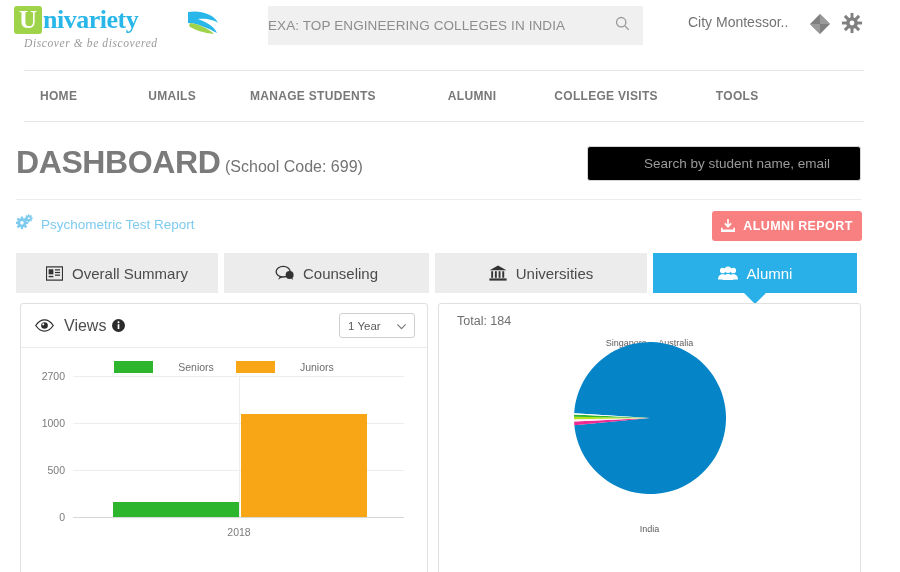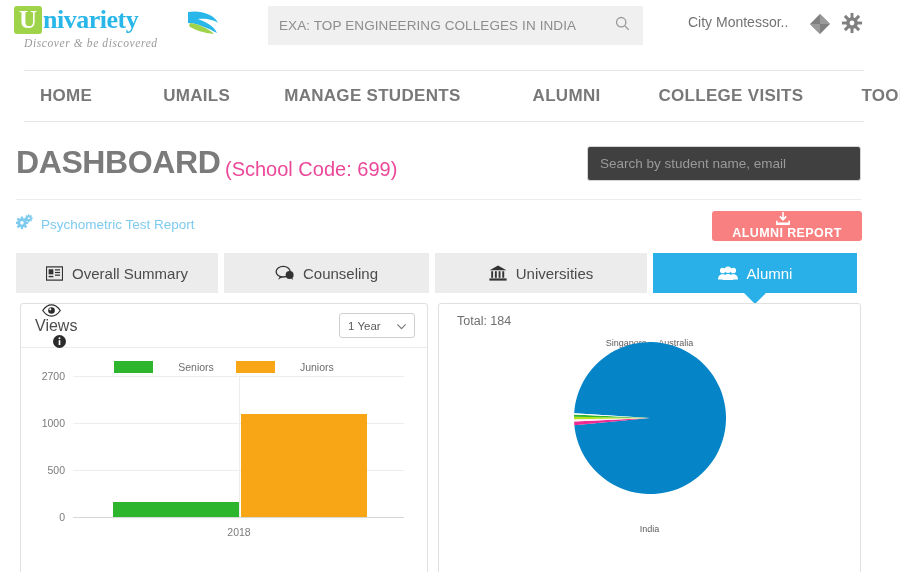--- a/index.html
+++ b/index.html
@@ -33,72 +33,72 @@
     font-family:"Liberation Serif", serif; font-style:italic; font-size:11.5px;
     color:#9b9b9b; letter-spacing:0.6px; margin-top:1px; margin-left:10px;
   }
   .hdr-search {
     position:absolute; left:268px; top:6px; width:375px; height:39px;
     background:#f0f0f0; border:none; display:flex; align-items:center;
   }
   .hdr-search input {
     flex:1; border:none; outline:none; background:transparent;
     font-family:"Liberation Sans", sans-serif; font-size:13.5px; color:#b91c1c;
-    padding-left:11px; letter-spacing:0.1px;
+    padding-left:0; letter-spacing:0.1px;
   }
   .hdr-search input::placeholder { color:#8d8d8d; }
   .hdr-search .sicon { width:42px; text-align:center; color:#9a9a9a; }
   .user-name {
     position:absolute; left:688px; top:14px; font-size:14px; color:#737373;
   }
   .hdr-icon { position:absolute; top:12px; cursor:pointer; }
   .hdr-icon.mail { left:808px; }
   .hdr-icon.gear { left:841px; }
 
   
   .navbar {
     position:absolute; top:70px; left:24px; width:840px; height:52px;
     border-top:1px solid #e6e6e6; border-bottom:1px solid #e6e6e6;
     display:flex; align-items:center;
   }
   .nav-item {
-    font-size:17px; font-weight:bold; color:#787878; letter-spacing:0.3px;
+    font-size:12px; font-weight:bold; color:#787878; letter-spacing:0.3px;
     cursor:pointer; white-space:nowrap;
   }
 
   
   .dash-row { position:absolute; top:140px; left:0; width:900px; height:62px; }
   .dash-title {
     position:absolute; left:16px; top:4px;
     font-size:32px; font-weight:bold; color:#7b7b7b; letter-spacing:-0.4px;
   }
-  .dash-code { position:absolute; left:225px; top:18px; font-size:20px; color:#ec4899; }
+  .dash-code { position:absolute; left:225px; top:18px; font-size:16px; color:#737373; }
   .stu-search {
     position:absolute; left:587px; top:6px; width:274px; height:35px;
-    border:1px solid #d5d5d5; border-radius:3px; background:#404040;
+    border:1px solid #d5d5d5; border-radius:3px; background:#000000;padding-left:44px;
   }
   .stu-search input {
     width:100%; height:100%; border:none; outline:none; background:transparent;
     font-size:13.5px; color:#8c8c8c; padding-left:12px;
     font-family:"Liberation Sans", sans-serif;
   }
   .stu-search input::placeholder { color:#9a9a9a; }
   .title-rule { position:absolute; top:199px; left:16px; width:845px; height:1px; background:#ececec; }
 
   
   .psy-link {
     position:absolute; top:214px; left:16px; display:flex; align-items:center;
     cursor:pointer;
   }
   .psy-link .txt { font-size:13.5px; color:#7ecbef; margin-left:8px; }
   .alumni-btn {
     position:absolute; top:211px; left:712px; width:150px; height:30px;
     background:#f98080; border-radius:3px; color:#fff;
     font-size:12.5px; font-weight:bold; letter-spacing:0.4px;
-    display:flex; align-items:center; justify-content:center; cursor:pointer;flex-direction:column;
+    display:flex; align-items:center; justify-content:center; cursor:pointer;
   }
   .alumni-btn .dl { margin-right:8px; display:flex; }
 
   
   .tabs { position:absolute; top:253px; left:16px; width:845px; height:40px; display:flex; }
   .tab {
     height:40px; background:#ececec; margin-right:6px;
     display:flex; align-items:center; justify-content:center;
     font-size:15px; color:#4b4b4b; cursor:pointer; position:relative;
   }
@@ -116,21 +116,21 @@
     position:absolute; top:303px; background:#fff;
     border:1px solid #e0e0e0; border-radius:3px;
   }
   .panel.left  { left:20px;  width:408px; height:272px; }
   .panel.right { left:438px; width:423px; height:272px; }
   .panel-head {
     height:44px; border-bottom:1px solid #ececec; display:flex;
     align-items:center; padding:0 14px; position:relative;
   }
   .panel-title {
-    font-size:16px; color:#4d4d4d; display:flex; align-items:center;flex-direction:column;
+    font-size:16px; color:#4d4d4d; display:flex; 
   }
   .panel-title .picon { margin-right:10px; display:flex; align-items:center; }
   .info-dot { margin-left:6px; display:flex; align-items:center; }
   .sel {
     position:absolute; right:12px; top:9px; height:25px; width:76px;
     border:1px solid #cfcfcf; border-radius:3px; background:#fff;
     display:flex; align-items:center; padding-left:8px;
     font-size:11.5px; color:#5a5a5a; cursor:pointer;
   }
   .sel.wide { width:80px; }

